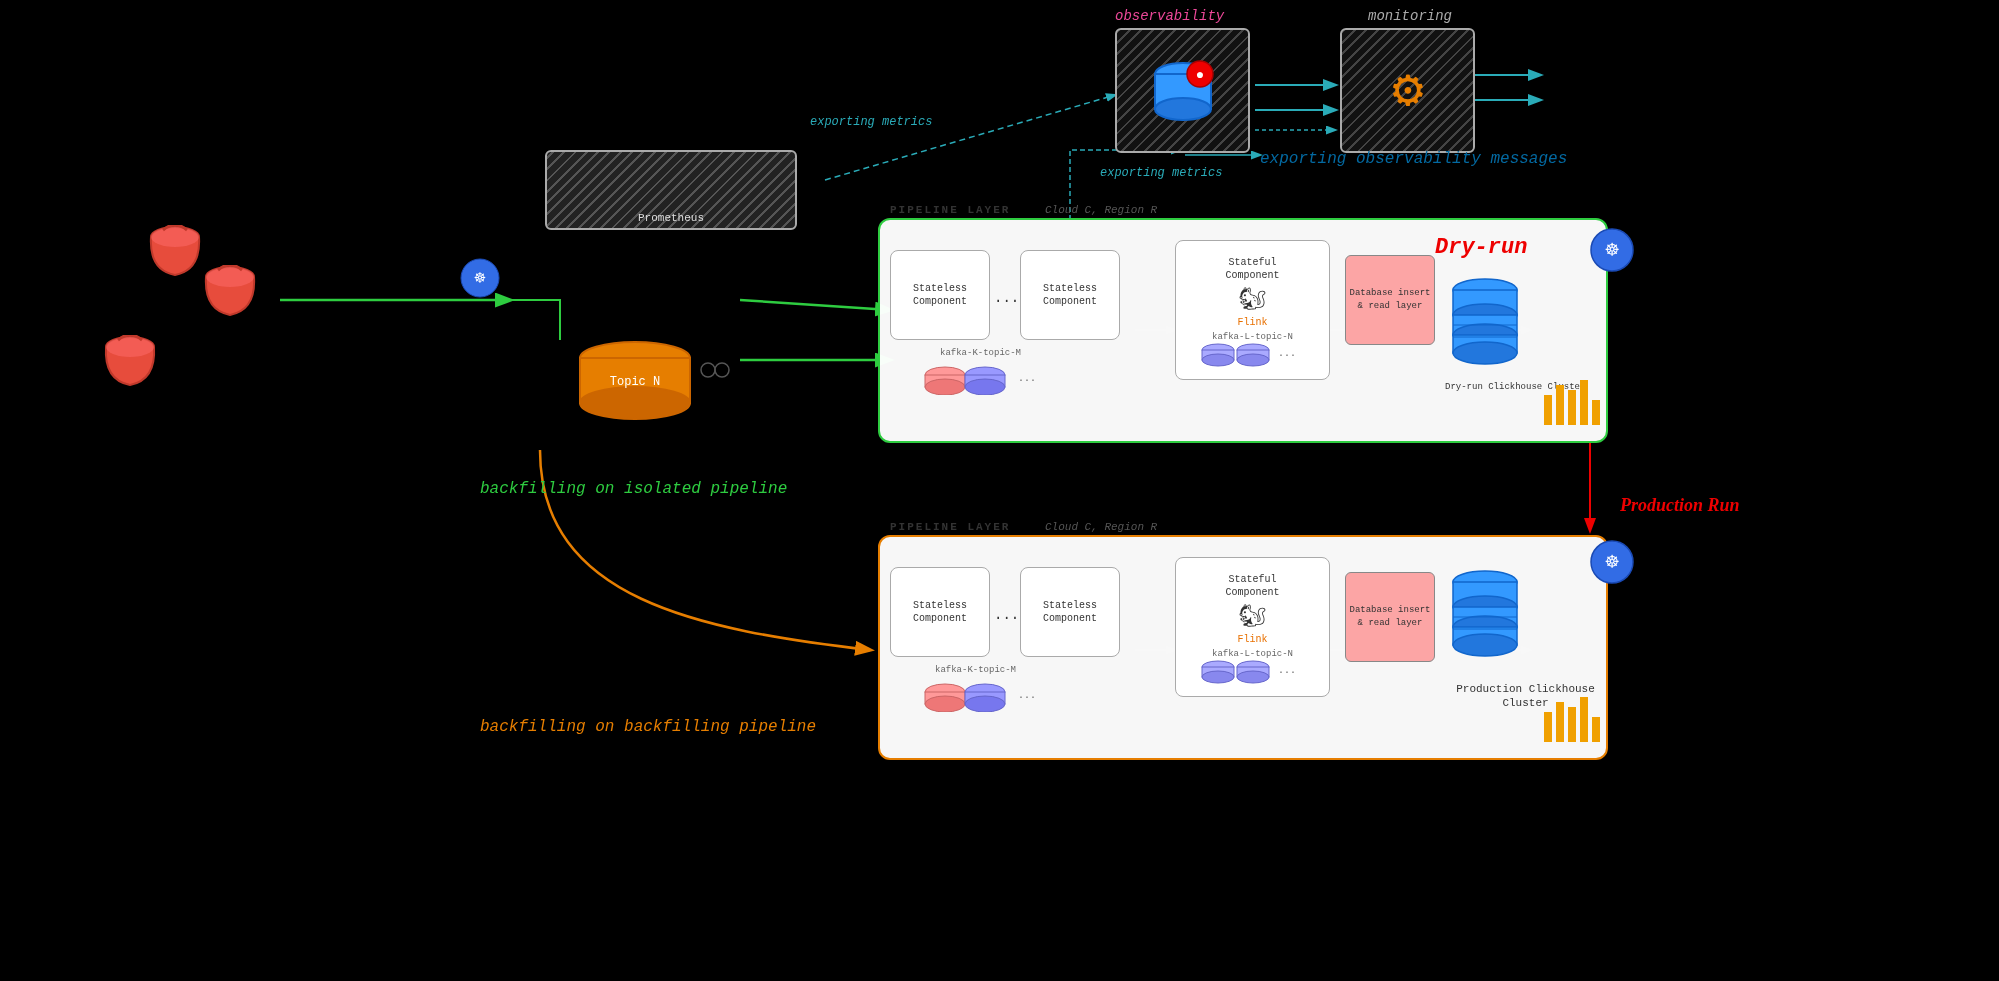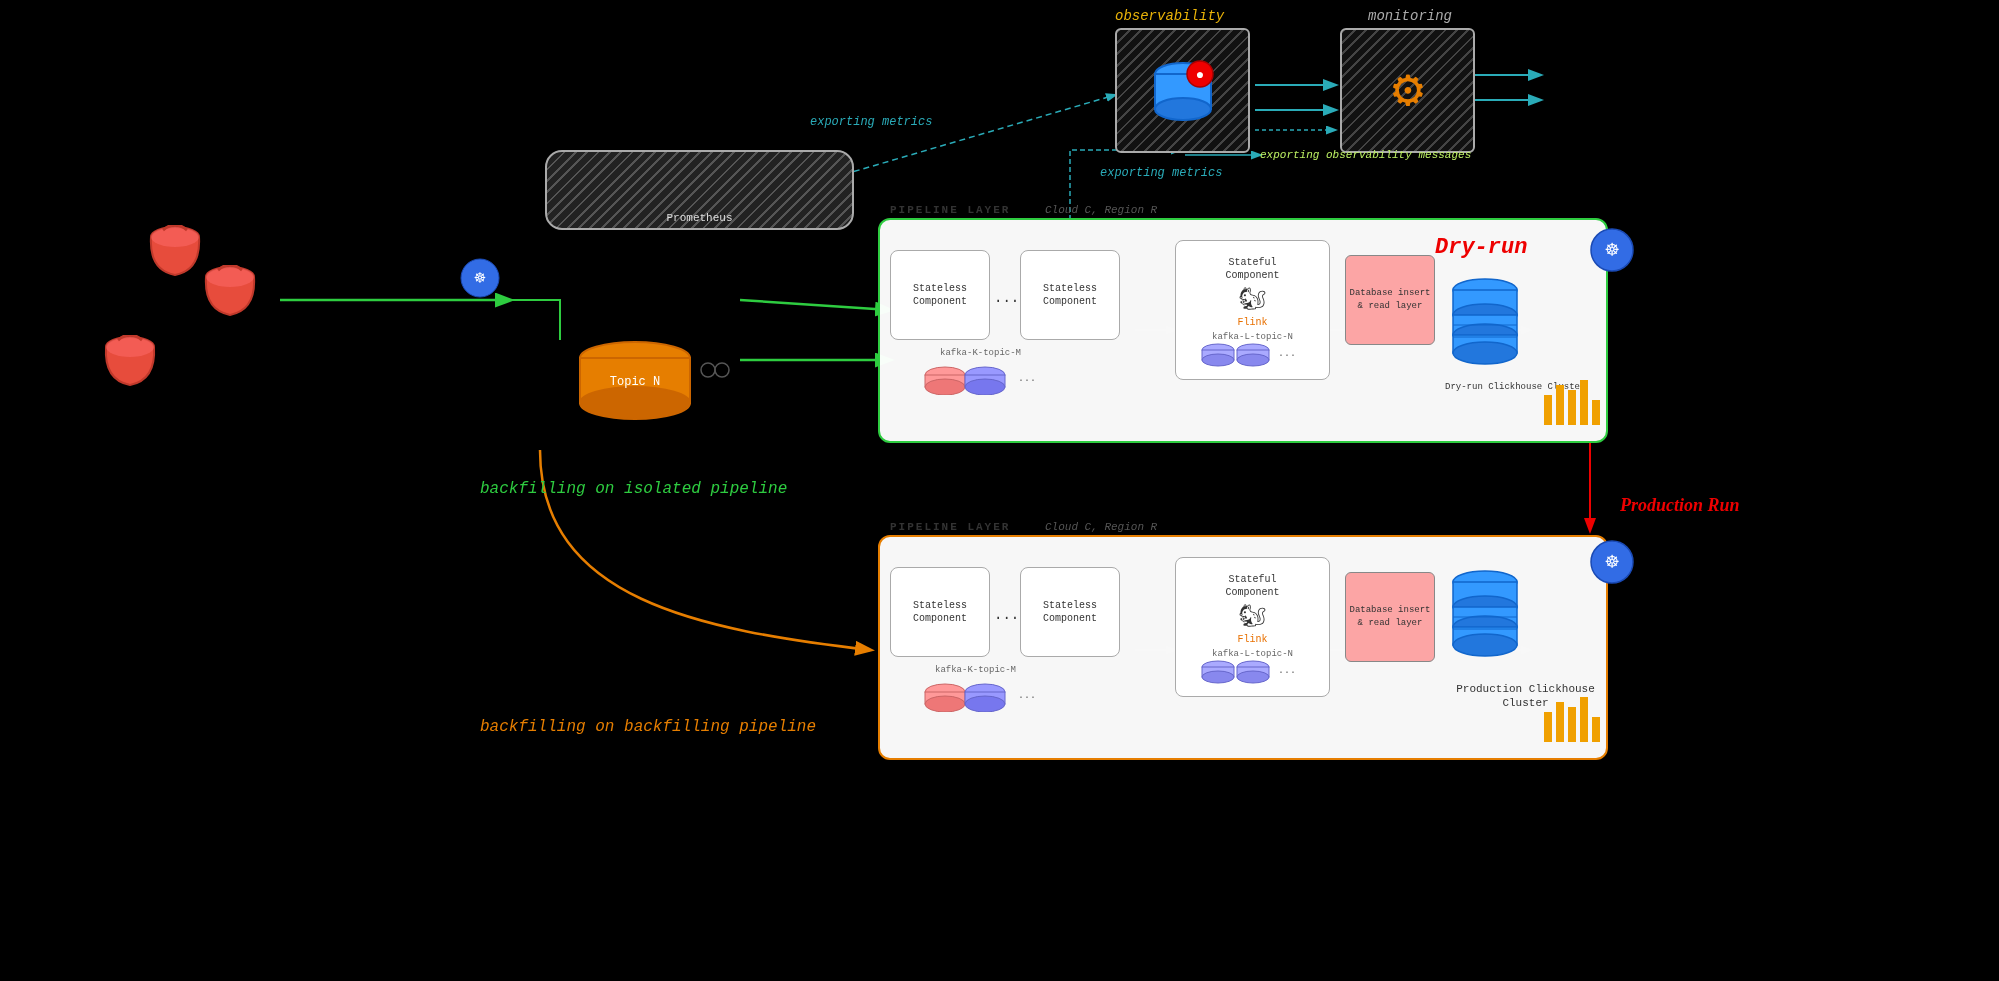--- a/index.html
+++ b/index.html
@@ -289,21 +289,21 @@
 
   <div class="bucket" style="left:100px; top:335px;">
     <svg viewBox="0 0 60 55" fill="none">
       <ellipse cx="30" cy="12" rx="24" ry="10" fill="#e74c3c" stroke="#c0392b" stroke-width="2"></ellipse>
       <path d="M6 12 Q4 45 30 50 Q56 45 54 12" fill="#e74c3c" stroke="#c0392b" stroke-width="2"></path>
       <ellipse cx="30" cy="12" rx="24" ry="10" fill="#ff6b6b" opacity="0.5"></ellipse>
       <path d="M 18 5 Q 30 -5 42 5" stroke="#c0392b" stroke-width="3" fill="none"></path>
     </svg>
   </div>
 
-  <div class="hatched-box" style="left:545px; top:150px; width:309px; height:80px;border-radius:17px;">
+  <div class="hatched-box" style="left:545px; top:150px; width:252px; height:80px;">
     <div style="position:absolute; bottom:4px; left:50%; transform:translateX(-50%); font-size:11px; color:#ddd; white-space:nowrap;">Prometheus</div>
   </div>
 
   <div class="k8s-icon" style="left:460px; top:258px; color:#3b82f6; font-size:34px;">
     
     <svg width="40" height="40" viewBox="0 0 40 40">
       <circle cx="20" cy="20" r="19" fill="#326ce5" stroke="#1a4ab5" stroke-width="1"></circle>
       <text x="20" y="26" text-anchor="middle" font-size="18" fill="white">☸</text>
     </svg>
   </div>
@@ -530,30 +530,30 @@
 
   <div class="monitor-box" style="left:1340px; top:28px; width:135px; height:125px;">
 
     <div style="display:flex; flex-direction:column; align-items:center;">
       <svg width="70" height="70">
         <text x="35" y="50" text-anchor="middle" font-size="52" fill="#e67e00">⚙</text>
       </svg>
     </div>
   </div>
 
-  <div class="annotation" style="left:1115px; top:8px; font-size:14px; color:#eab308; font-style:italic;">observability</div>
+  <div class="annotation" style="left:1115px; top:8px; font-size:14px; color:#ec4899; font-style:italic;">observability</div>
 
   <div class="annotation" style="left:1368px; top:8px; font-size:14px; color:#aaa; font-style:italic;">monitoring</div>
 
   <div class="annotation" style="left:810px; top:115px; font-size:12px; color:#2aabb8; font-style:italic;">exporting metrics</div>
 
   <div class="annotation" style="left:1100px; top:165px; font-size:12px; color:#2aabb8; font-style:italic; text-align:center; line-height:1.4;">exporting
 metrics</div>
 
-  <div class="annotation" style="left:1260px; top:148px; font-size:11px; color:#bef264; font-style:italic; text-align:center; line-height:1.4;">exporting
+  <div class="annotation" style="left:1260px; top:148px; font-size:16px; color:#0369a1; font-style:italic; text-align:center; line-height:1.4;">exporting
 observability messages</div>
 
   <div class="annotation-green annotation" style="left:480px; top:480px; font-size:16px; color:#2ecc40; font-style:italic;">backfilling on isolated pipeline</div>
 
   <div class="annotation-orange annotation" style="left:480px; top:718px; font-size:16px; color:#e67e00; font-style:italic;">backfilling on backfilling pipeline</div>
 
   <div class="production-run-label" style="left:1620px; top:495px; color:#ee0000;">Production Run</div>
 
 </div>
 

